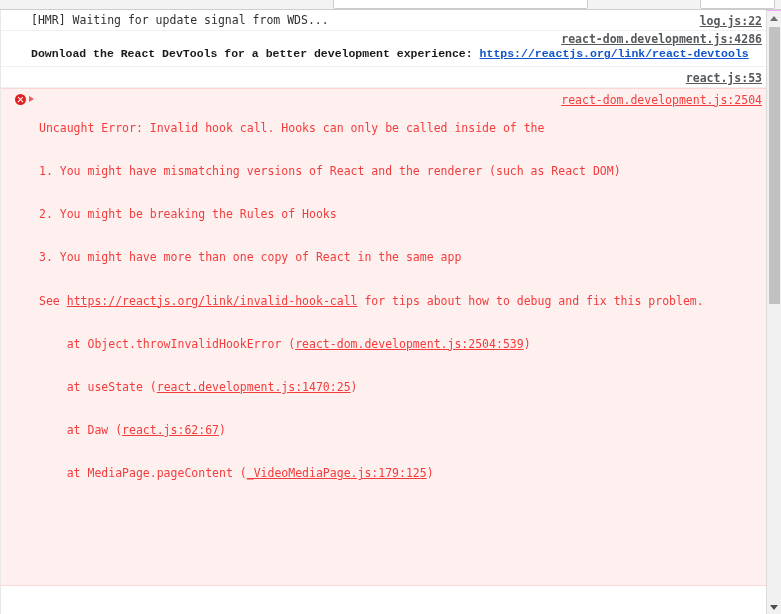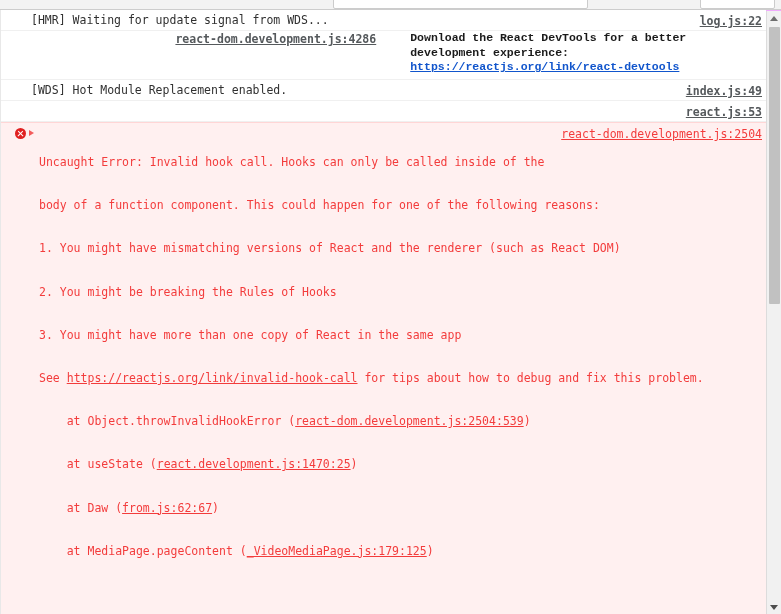--- a/index.html
+++ b/index.html
@@ -132,21 +132,21 @@
   }
   .msg.info .src { color: #55595c; font-weight: bold; }
   .msg.err  .src { color: #f33c3c; }
   .src.top { top: 4px; }
 
   a.lnk { color: inherit; text-decoration: underline; cursor: pointer; }
   .msg.info a.lnk { color: #1155cc; }
   .indent2 { padding-left: 4ch; }
 
   
-  .msg.devtools { padding: 0; min-height: 34px; }
+  .msg.devtools { flex-direction: column; padding: 0; min-height: 34px; text-align: right; }
   .msg.devtools .dt-linkrow { position: relative; height: 16px; width: 100%; }
   .msg.devtools .dt-linkrow .src { top: 1px; position: absolute; }
   .msg.devtools .dt-textrow { padding: 0 0 4px 30px; font-weight: bold; color: #1a1a1a; font-family: Liberation Mono, monospace; }
 
   
   .scrollbar {
     position: absolute;
     top: 11px; right: 0; bottom: 0;
     width: 15px;
     background: #f1f1f1;
@@ -194,48 +194,42 @@
       <span class="src top">log.js:22</span>
     </div>
 
     <div class="msg info devtools">
       <div class="dt-linkrow">
         <span class="src">react-dom.development.js:4286</span>
       </div>
       <div class="dt-textrow"><span>Download the React DevTools for a better development experience: </span><a class="lnk">https://reactjs.org/link/react-devtools</a></div>
     </div>
 
-    <div class="msg info">
-      <div class="gutter"></div>
-      <div class="body">[WDS] Hot Module Replacement enabled.</div>
-      <span class="src top">index.js:49</span>
-    </div>
 
     <div class="msg info">
       <div class="gutter"></div>
       <span class="src top">react.js:53</span>
     </div>
 
     <div class="msg err">
       <div class="gutter">
         <span class="err-icon"></span>
       </div>
       <div class="arrow">
           <i></i>
         </div>
       <div class="body">
         <span class="ln">Uncaught Error: Invalid hook call. Hooks can only be called inside of the</span>
-        <span class="ln">body of a function component. This could happen for one of the following reasons:</span>
         <span class="ln">1. You might have mismatching versions of React and the renderer (such as React DOM)</span>
         <span class="ln">2. You might be breaking the Rules of Hooks</span>
         <span class="ln">3. You might have more than one copy of React in the same app</span>
         <span class="ln">See <a class="lnk">https://reactjs.org/link/invalid-hook-call</a> for tips about how to debug and fix this problem.</span>
         <span class="ln indent2">at Object.throwInvalidHookError (<a class="lnk">react-dom.development.js:2504:539</a>)</span>
         <span class="ln indent2">at useState (<a class="lnk">react.development.js:1470:25</a>)</span>
-        <span class="ln indent2">at Daw (<a class="lnk">from.js:62:67</a>)</span>
+        <span class="ln indent2">at Daw (<a class="lnk">react.js:62:67</a>)</span>
         <span class="ln indent2">at MediaPage.pageContent (<a class="lnk">_VideoMediaPage.js:179:125</a>)</span>
         
         
         
         
         
       </div>
       <span class="src top">react-dom.development.js:2504</span>
     </div>
 

